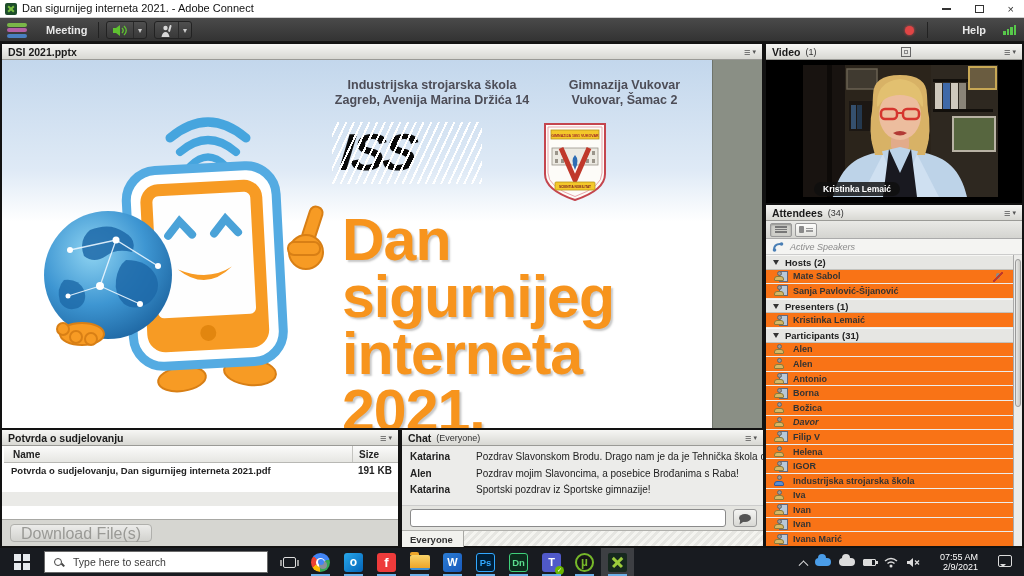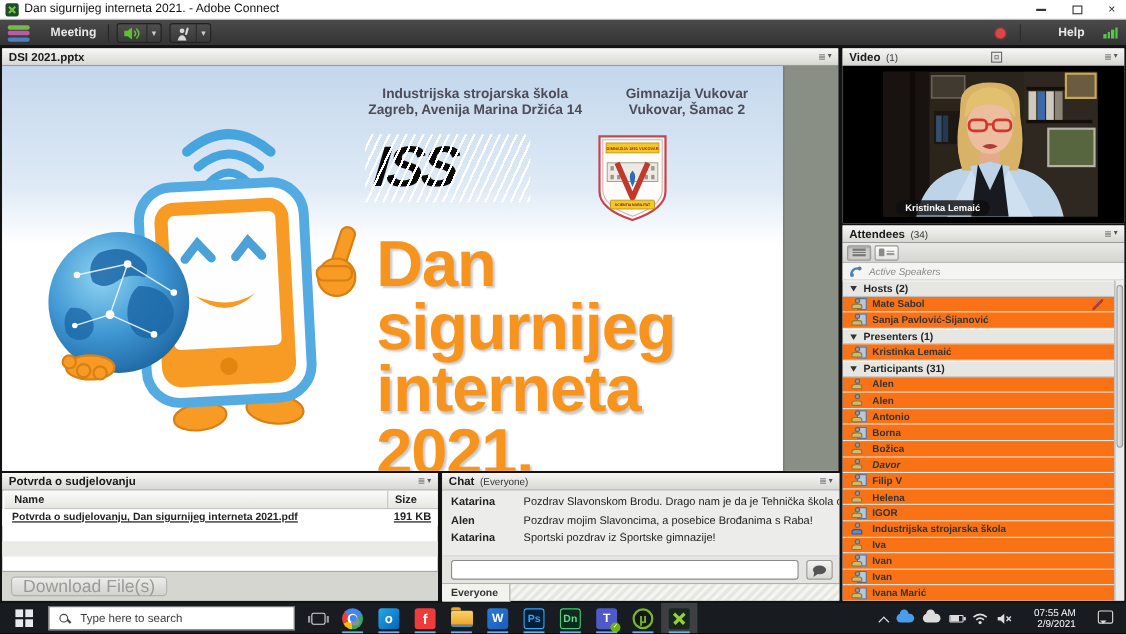--- a/index.html
+++ b/index.html
@@ -86,21 +86,21 @@
   .micoff::before{content:"";position:absolute;left:3px;top:1px;width:4px;height:6px;border-radius:2px;background:#8a8a8a;}
   .micoff::after{content:"";position:absolute;inset:0;background:linear-gradient(135deg,transparent 42%,#c0392b 42% 58%,transparent 58%);}
   .att-scroll{position:absolute;top:50px;right:0;width:9px;bottom:0;background:#ececea;border-left:1px solid #aaa;}
   .att-thumb{position:absolute;left:1px;top:4px;width:6px;height:148px;background:linear-gradient(90deg,#e8e8e6,#c8c8c4);border:1px solid #999;border-radius:3px;}
 
   
   #files-pod{left:2px;top:430px;width:396px;height:116px;}
   .file-cols{position:absolute;top:16px;left:2px;right:0;height:17px;background:linear-gradient(#fbfbfa,#e6e6e2);border-bottom:1px solid #b8b8b4;display:flex;align-items:center;}
   .col-name{font-size:10px;font-weight:bold;color:#222;padding-left:9px;flex:1;}
   .col-size{font-size:10px;font-weight:bold;color:#222;width:46px;border-left:1px solid #c4c4c0;padding-left:6px;height:100%;display:flex;align-items:center;}
-  .file-row{position:absolute;top:33px;left:0;right:0;height:15px;display:flex;align-items:center;background:#fff;text-decoration:underline;}
+  .file-row{position:absolute;top:33px;left:0;right:0;height:15px;display:flex;align-items:center;background:#fff;}
   .file-name{font-size:9.5px;font-weight:bold;color:#222;padding-left:9px;flex:1;white-space:nowrap;overflow:hidden;}
   .file-size{font-size:10px;font-weight:bold;color:#222;width:46px;padding-left:6px;}
   .stripe1{position:absolute;top:62px;left:0;right:0;height:14px;background:#eaeae7;}
   .files-footer{position:absolute;left:0;right:0;bottom:0;height:27px;background:#d6d6d1;border-top:1px solid #a8a8a4;}
   .dl-btn{position:absolute;left:8px;top:4px;height:18px;padding:0 10px;font-size:16px;color:#9a9a96;background:linear-gradient(#ececea,#d2d2ce);border:1px solid #b0b0ac;border-radius:4px;}
 
   
   #chat-pod{left:402px;top:430px;width:361px;height:116px;}
   #chat-messages{position:absolute;top:16px;left:0;right:0;height:60px;background:#ececea;border-bottom:1px solid #ccc;padding:5px 0 0 8px;overflow:hidden;}
   .chat-msg{margin-bottom:4.5px;font-size:10px;line-height:12px;color:#222;white-space:nowrap;overflow:hidden;}

